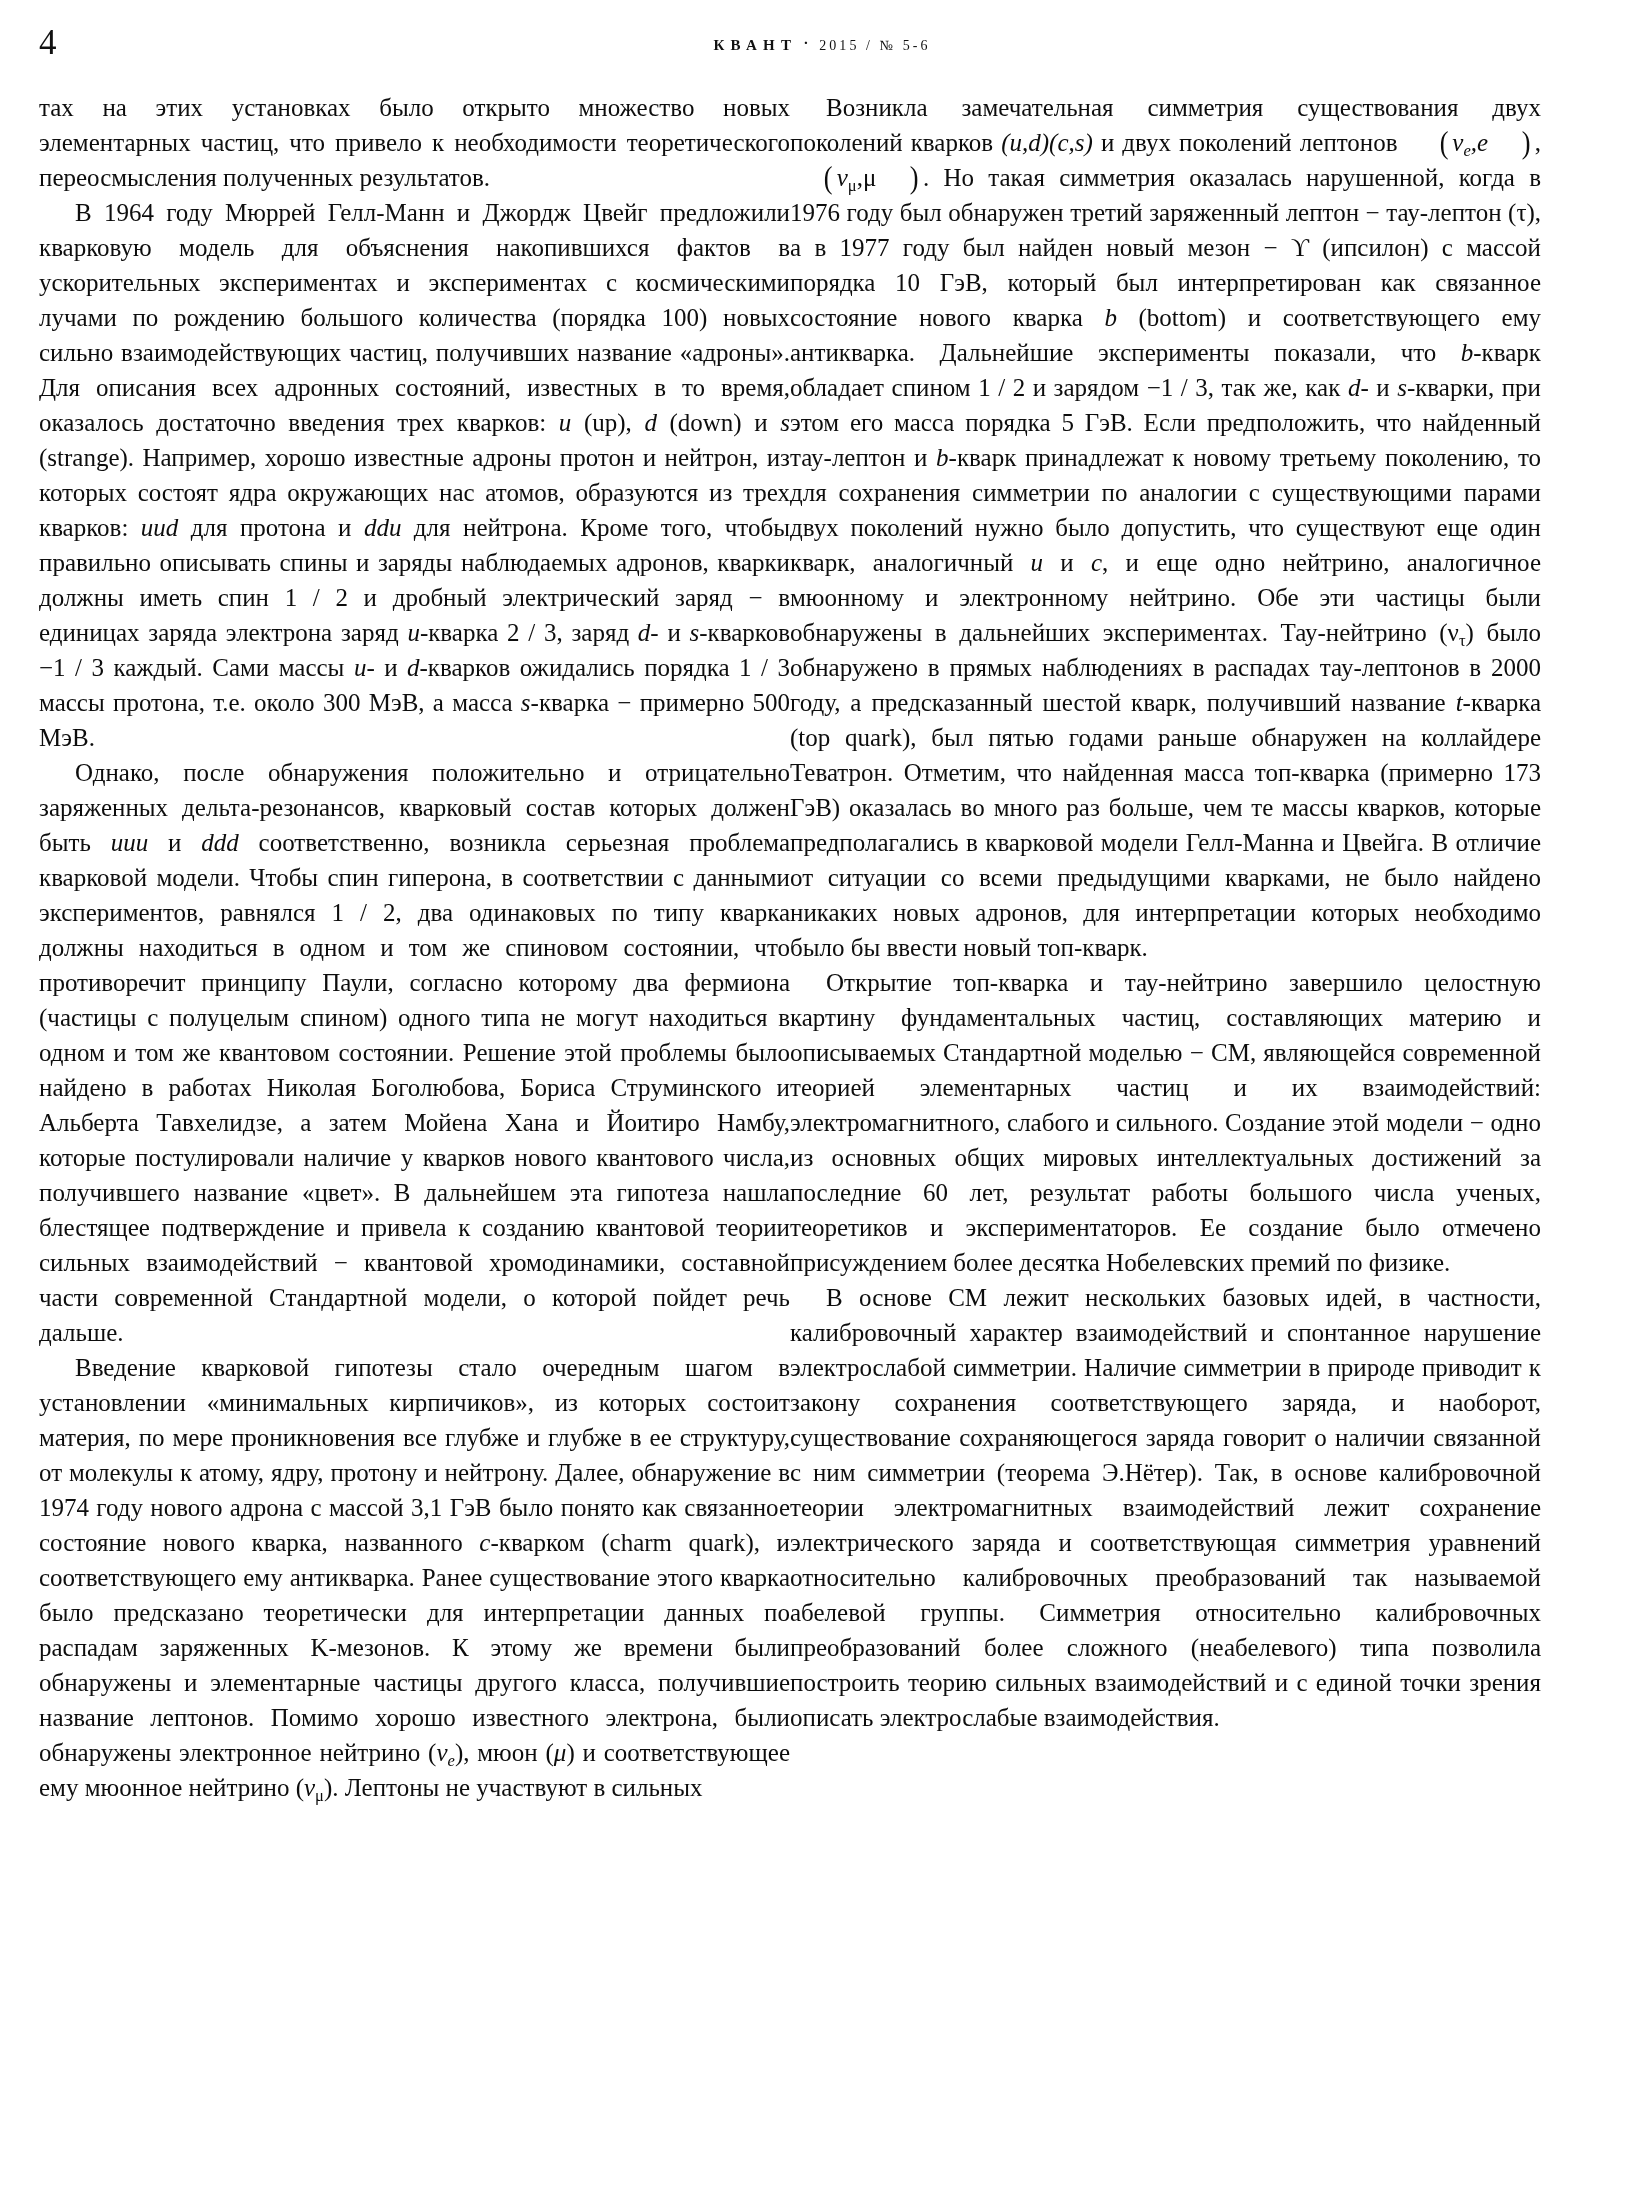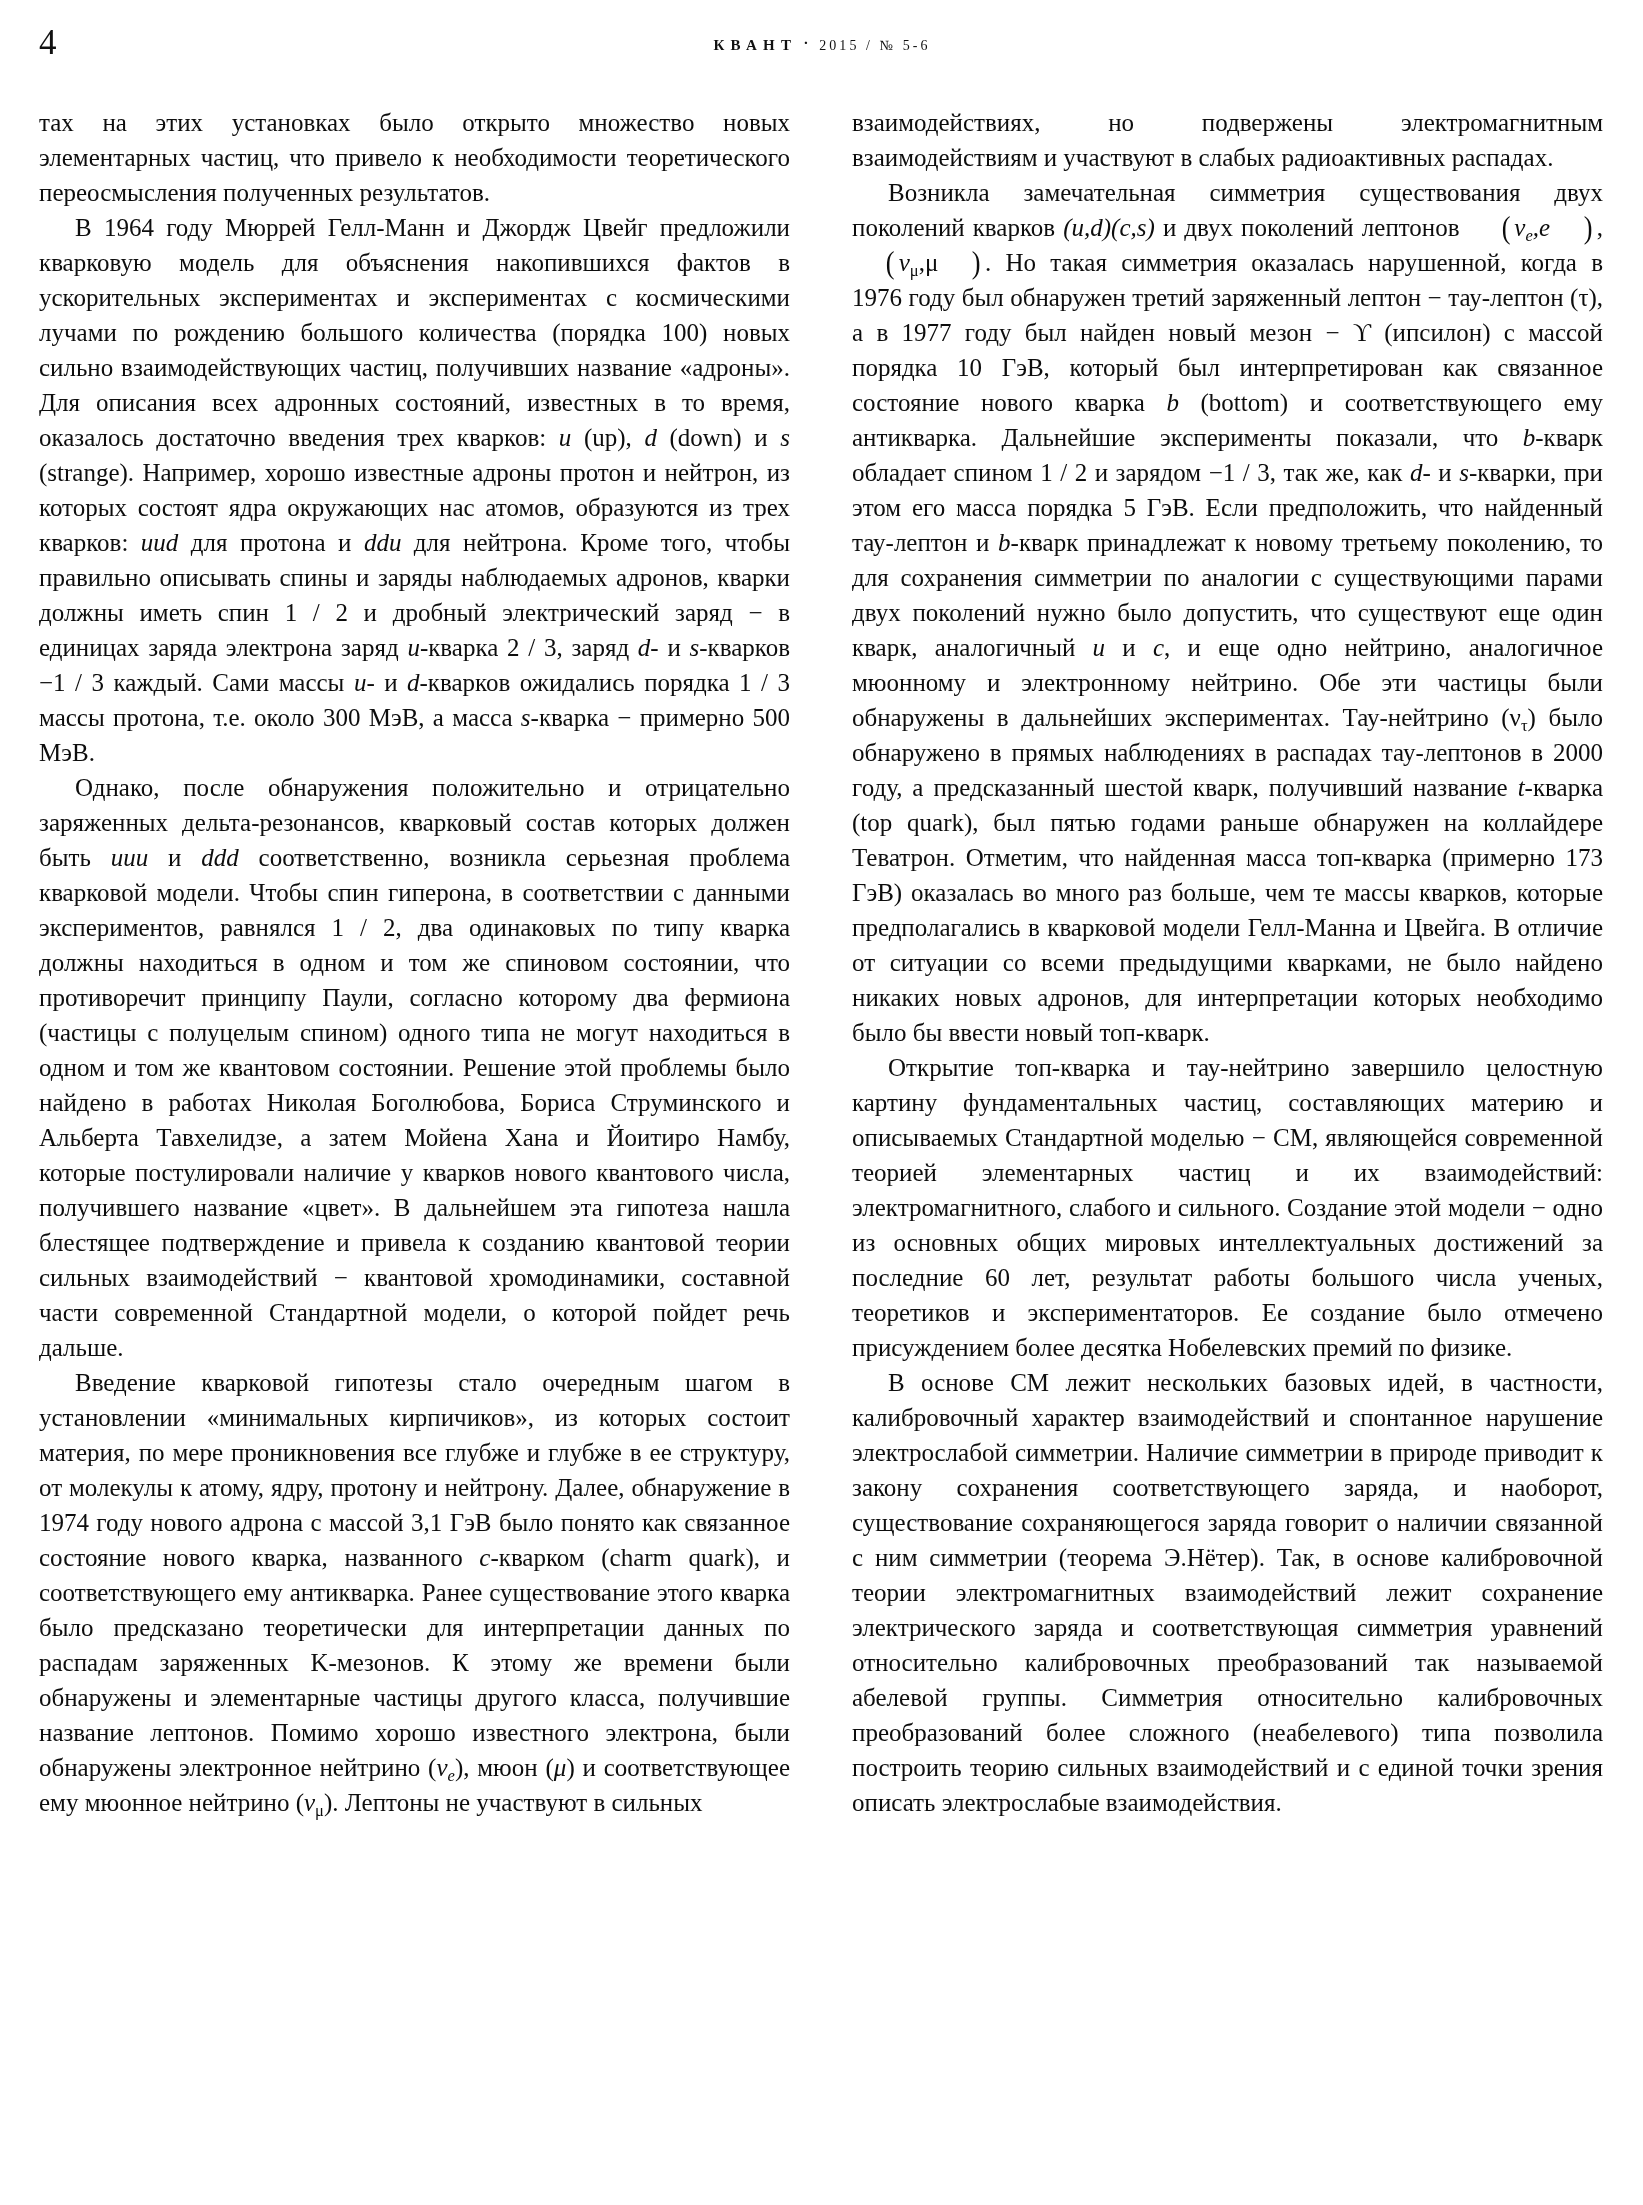--- a/index.html
+++ b/index.html
@@ -60,26 +60,25 @@
     letter-spacing: 0;
   }
   .runhead-issue {
     letter-spacing: 0.22em;
     font-size: 14px;
   }
 
   
   .columns {
     position: absolute;
-    top: 105px;
+    top: 90px;
     left: 39px;
     width: 1565px;
     height: 2071px;
     display: flex;
-    gap: 62px;
   }
   .col {
     width: 751px;
     font-size: 25px;
     line-height: 35px;
     text-align: justify;
     text-justify: inter-word;
     hyphens: manual;
   }
   .col p {
@@ -144,21 +143,20 @@
       <p class="ind"><span>В 1964 году Мюррей Гелл-Манн и Джордж Цвейг предложили кварковую модель для объяснения накопившихся фактов в ускорительных экспериментах и экспериментах с космическими лучами по рождению большого количества (порядка 100) новых сильно взаимодействующих частиц, получивших название «адроны». Для описания всех адронных состояний, известных в то время, оказалось достаточно введения трех кварков: </span><i class="mi">u</i><span> (up), </span><i class="mi">d</i><span> (down) и </span><i class="mi">s</i><span> (strange). Например, хорошо известные адроны протон и нейтрон, из которых состоят ядра окружающих нас атомов, образуются из трех кварков: </span><i class="mi">uud</i><span> для протона и </span><i class="mi">ddu</i><span> для нейтрона. Кроме того, чтобы правильно описывать спины и заряды наблюдаемых адронов, кварки должны иметь спин </span><span class="frac">1 / 2</span><span> и дробный электрический заряд − в единицах заряда электрона заряд </span><i class="mi">u</i><span>-кварка </span><span class="frac">2 / 3</span><span>, заряд </span><i class="mi">d</i><span>- и </span><i class="mi">s</i><span>-кварков </span><span class="frac">−1 / 3</span><span> каждый. Сами массы </span><i class="mi">u</i><span>- и </span><i class="mi">d</i><span>-кварков ожидались порядка </span><span class="frac">1 / 3</span><span> массы протона, т.е. около 300 МэВ, а масса </span><i class="mi">s</i><span>-кварка − примерно 500 МэВ.</span></p>
 
       <p class="ind"><span>Однако, после обнаружения положительно и отрицательно заряженных дельта-резонансов, кварковый состав которых должен быть </span><i class="mi">uuu</i><span> и </span><i class="mi">ddd</i><span> соответственно, возникла серьезная проблема кварковой модели. Чтобы спин гиперона, в соответствии с данными экспериментов, равнялся </span><span class="frac">1 / 2</span><span>, два одинаковых по типу кварка должны находиться в одном и том же спиновом состоянии, что противоречит принципу Паули, согласно которому два фермиона (частицы с полуцелым спином) одного типа не могут находиться в одном и том же квантовом состоянии. Решение этой проблемы было найдено в работах Николая Боголюбова, Бориса Струминского и Альберта Тавхелидзе, а затем Мойена Хана и Йоитиро Намбу, которые постулировали наличие у кварков нового квантового числа, получившего название «цвет». В дальнейшем эта гипотеза нашла блестящее подтверждение и привела к созданию квантовой теории сильных взаимодействий − квантовой хромодинамики, составной части современной Стандартной модели, о которой пойдет речь дальше.</span></p>
 
       <p class="ind"><span>Введение кварковой гипотезы стало очередным шагом в установлении «минимальных кирпичиков», из которых состоит материя, по мере проникновения все глубже и глубже в ее структуру, от молекулы к атому, ядру, протону и нейтрону. Далее, обнаружение в 1974 году нового адрона с массой 3,1 ГэВ было понято как связанное состояние нового кварка, названного </span><i class="mi">c</i><span>-кварком (charm quark), и соответствующего ему антикварка. Ранее существование этого кварка было предсказано теоретически для интерпретации данных по распадам заряженных K-мезонов. К этому же времени были обнаружены и элементарные частицы другого класса, получившие название лептонов. Помимо хорошо известного электрона, были обнаружены электронное нейтрино (</span><span class="mathgrp"><i class="mi">ν</i><sub>e</sub></span><span>), мюон (</span><i class="mi">μ</i><span>) и соответствующее ему мюонное нейтрино (</span><span class="mathgrp"><i class="mi">ν</i><sub class="upr">μ</sub></span><span>). Лептоны не участвуют в сильных</span></p>
 
     </div>
 
     <div class="col">
 
-      <p>взаимодействиях, но подвержены электромагнитным взаимодействиям и участвуют в слабых радиоактивных распадах.</p>
 
       <p class="ind"><span>Возникла замечательная симметрия существования двух поколений кварков </span><span class="mathgrp mi">(u,d)</span><span class="mathgrp mi">(c,s)</span><span> и двух поколений лептонов </span><span class="mathgrp"><span class="bigparen">(</span><i class="mi">ν</i><sub>e</sub><i class="mi">,e</i><span class="bigparen">)</span></span><span>,</span><span class="mathgrp"><span class="bigparen">(</span><i class="mi">ν</i><sub class="upr">μ</sub><span class="mrm">,μ</span><span class="bigparen">)</span></span><span>. Но такая симметрия оказалась нарушенной, когда в 1976 году был обнаружен третий заряженный лептон − тау-лептон (</span><span class="mrm">τ</span><span>), а в 1977 году был найден новый мезон − </span><span class="mrm">ϒ</span><span> (ипсилон) с массой порядка 10 ГэВ, который был интерпретирован как связанное состояние нового кварка </span><i class="mi">b</i><span> (bottom) и соответствующего ему антикварка. Дальнейшие эксперименты показали, что </span><i class="mi">b</i><span>-кварк обладает спином </span><span class="frac">1 / 2</span><span> и зарядом −</span><span class="frac">1 / 3</span><span>, так же, как </span><i class="mi">d</i><span>- и </span><i class="mi">s</i><span>-кварки, при этом его масса порядка 5 ГэВ. Если предположить, что найденный тау-лептон и </span><i class="mi">b</i><span>-кварк принадлежат к новому третьему поколению, то для сохранения симметрии по аналогии с существующими парами двух поколений нужно было допустить, что существуют еще один кварк, аналогичный </span><i class="mi">u</i><span> и </span><i class="mi">c</i><span>, и еще одно нейтрино, аналогичное мюонному и электронному нейтрино. Обе эти частицы были обнаружены в дальнейших экспериментах. Тау-нейтрино (</span><span class="mathgrp"><span class="mrm">ν</span><sub class="upr">τ</sub></span><span>) было обнаружено в прямых наблюдениях в распадах тау-лептонов в 2000 году, а предсказанный шестой кварк, получивший название </span><i class="mi">t</i><span>-кварка (top quark), был пятью годами раньше обнаружен на коллайдере Теватрон. Отметим, что найденная масса топ-кварка (примерно 173 ГэВ) оказалась во много раз больше, чем те массы кварков, которые предполагались в кварковой модели Гелл-Манна и Цвейга. В отличие от ситуации со всеми предыдущими кварками, не было найдено никаких новых адронов, для интерпретации которых необходимо было бы ввести новый топ-кварк.</span></p>
 
       <p class="ind">Открытие топ-кварка и тау-нейтрино завершило целостную картину фундаментальных частиц, составляющих материю и описываемых Стандартной моделью − СМ, являющейся современной теорией элементарных частиц и их взаимодействий: электромагнитного, слабого и сильного. Создание этой модели − одно из основных общих мировых интеллектуальных достижений за последние 60 лет, результат работы большого числа ученых, теоретиков и экспериментаторов. Ее создание было отмечено присуждением более десятка Нобелевских премий по физике.</p>
 
       <p class="ind">В основе СМ лежит нескольких базовых идей, в частности, калибровочный характер взаимодействий и спонтанное нарушение электрослабой симметрии. Наличие симметрии в природе приводит к закону сохранения соответствующего заряда, и наоборот, существование сохраняющегося заряда говорит о наличии связанной с ним симметрии (теорема Э.Нётер). Так, в основе калибровочной теории электромагнитных взаимодействий лежит сохранение электрического заряда и соответствующая симметрия уравнений относительно калибровочных преобразований так называемой абелевой группы. Симметрия относительно калибровочных преобразований более сложного (неабелевого) типа позволила построить теорию сильных взаимодействий и с единой точки зрения описать электрослабые взаимодействия.</p>
 
     </div>
 
   </div>

